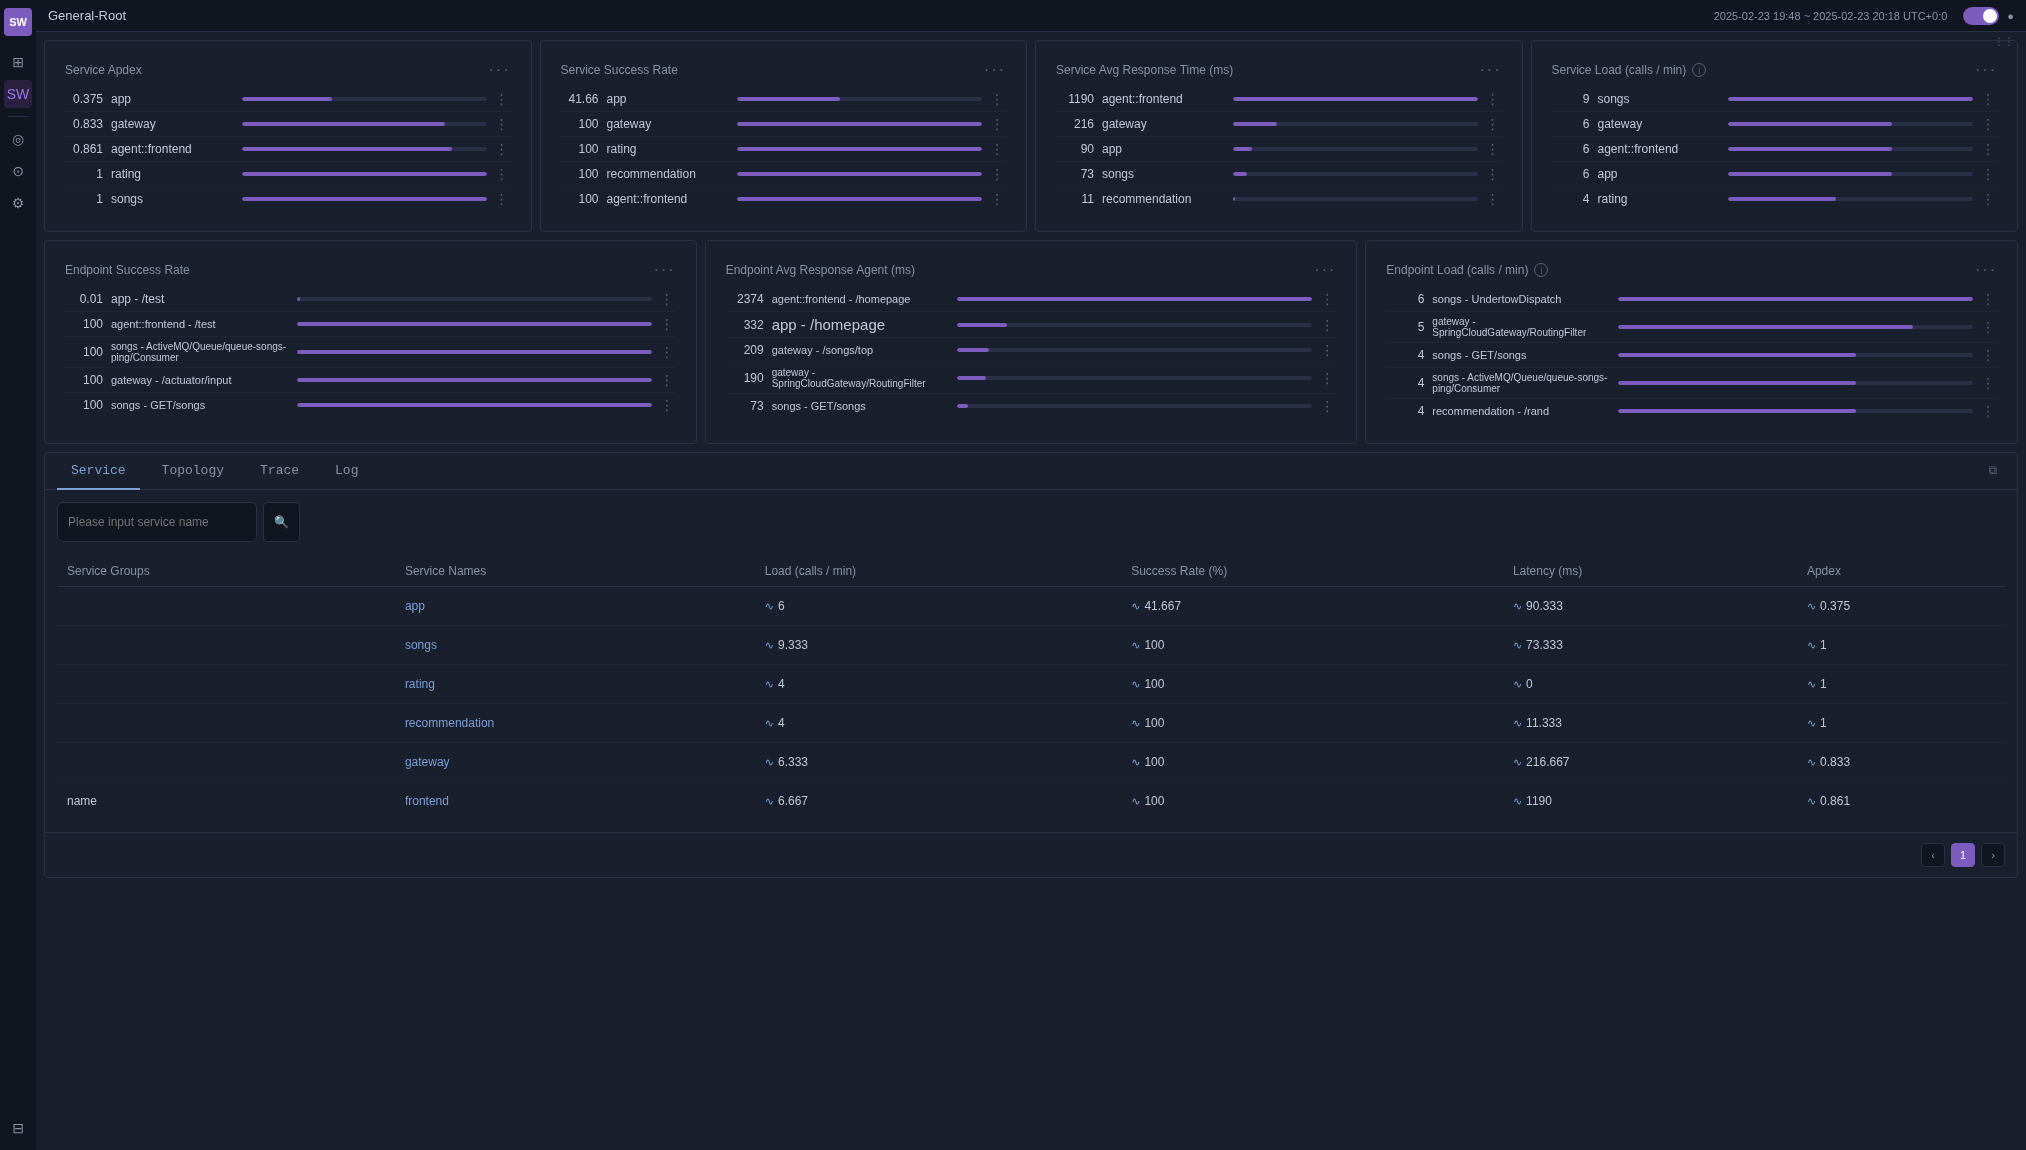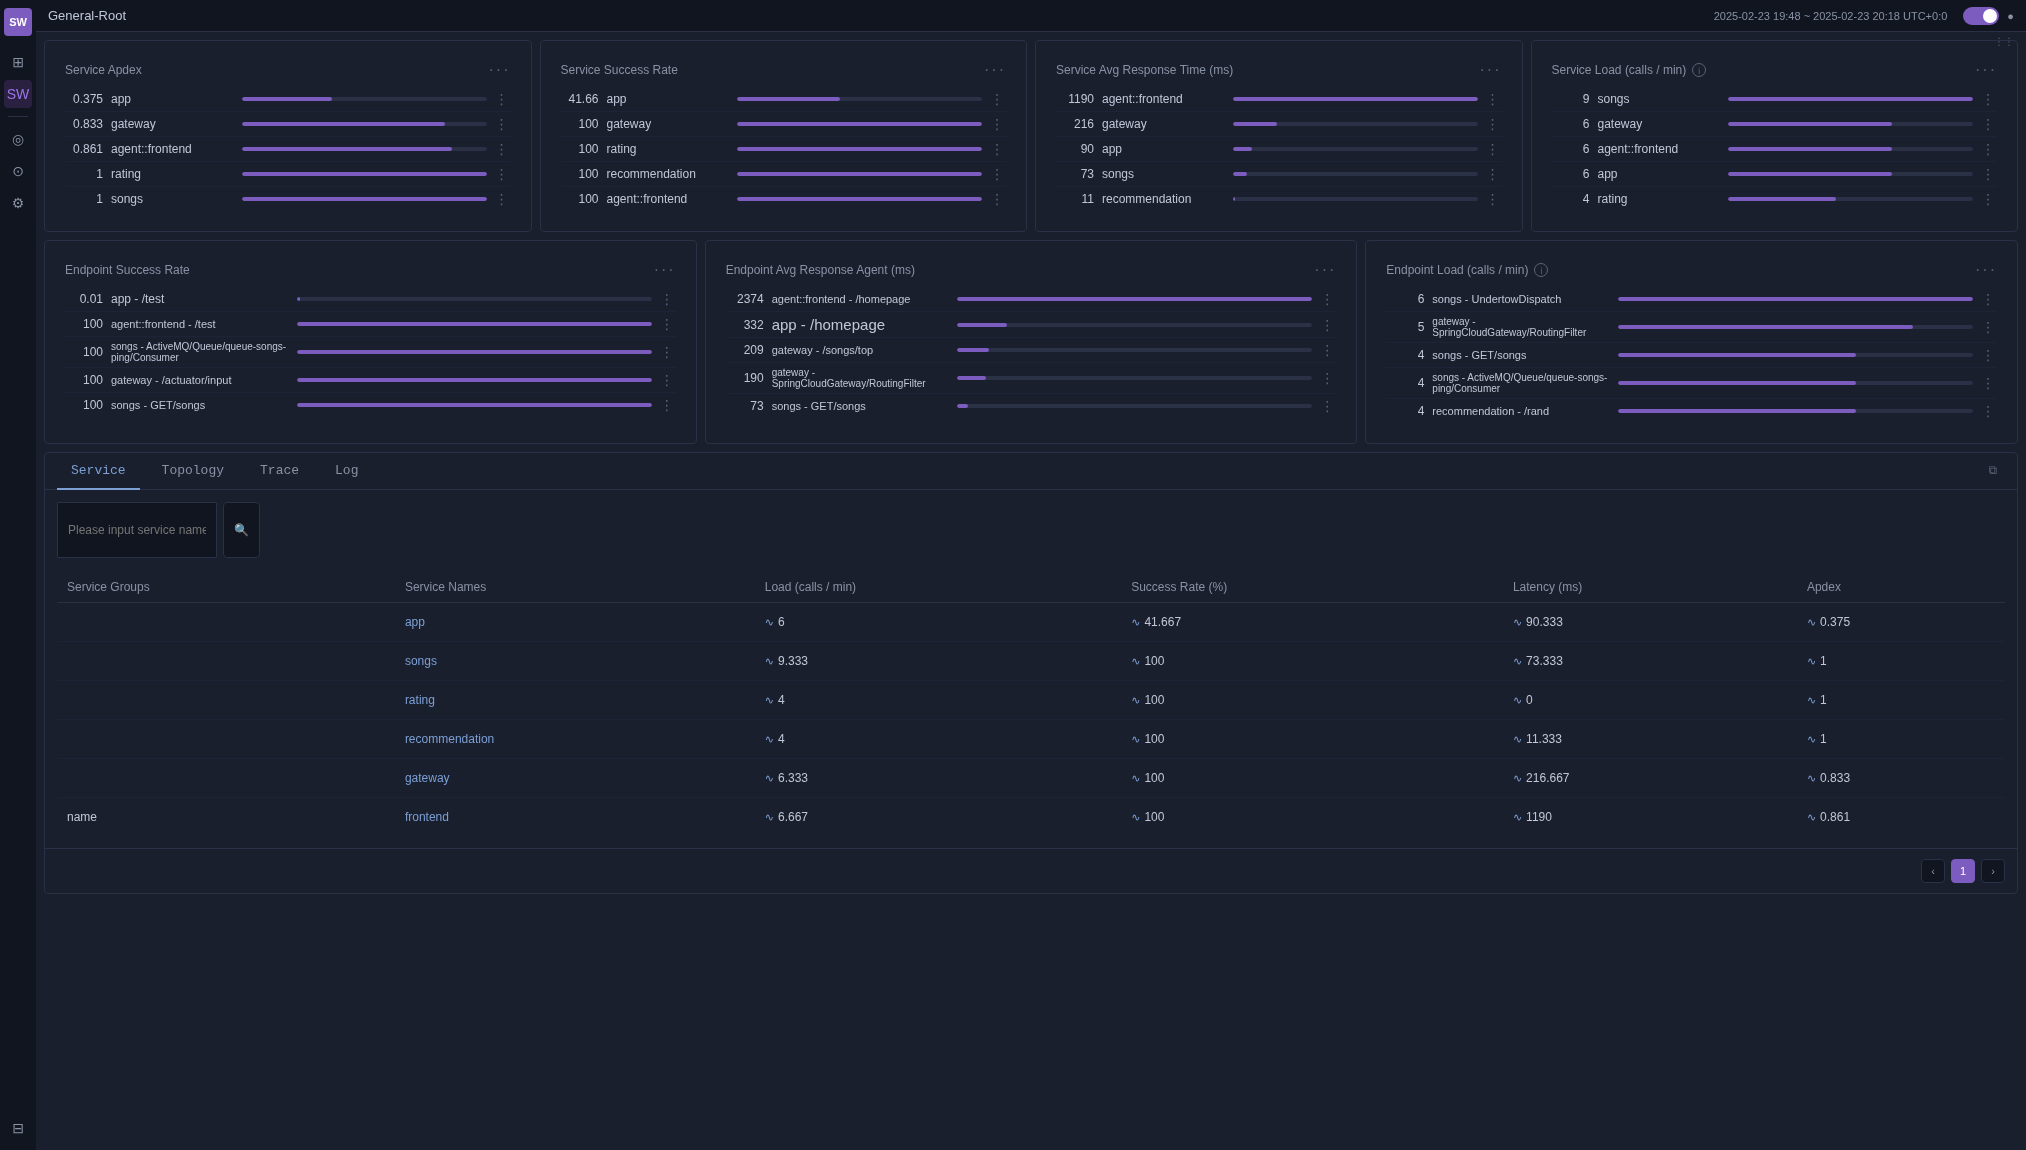--- a/index.html
+++ b/index.html
@@ -214,25 +214,25 @@
       padding: 12px;
     }
     .search-wrap {
       display: flex;
       gap: 6px;
       margin-bottom: 14px;
     }
     .search-input {
       background: #111520;
       border: 1px solid #2a3045;
-      border-radius: 1px;
+      border-radius: 6px;
       color: #8892a4;
-      padding: 20px 10px;
+      padding: 12px 10px;
       font-size: 12px;
-      width: 160px;
+      width: 200px;
       outline: none;
     }
     .search-btn {
       background: #111520;
       border: 1px solid #2a3045;
       border-radius: 4px;
       color: #8892a4;
       padding: 6px 10px;
       cursor: pointer;
       font-size: 12px;

